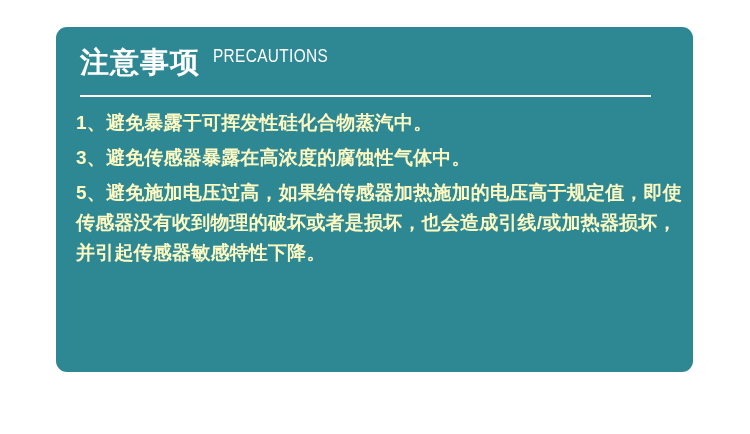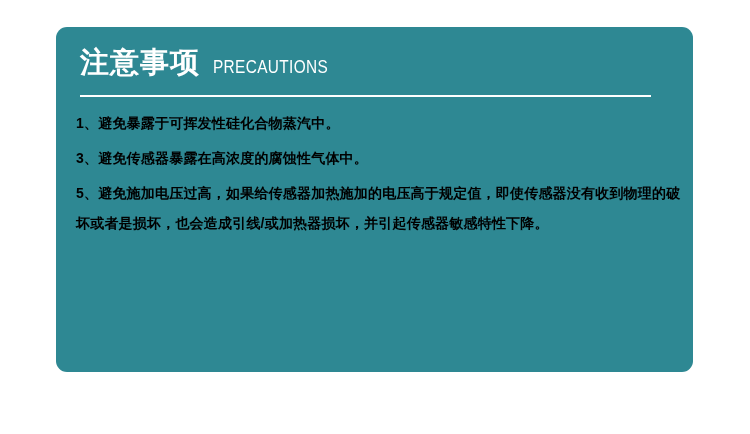--- a/index.html
+++ b/index.html
@@ -33,21 +33,20 @@
     box-sizing: border-box;
     overflow: hidden;
   }
 
   
   .panel-header {
     position: absolute;
     left: 24px;
     top: 21px;
     display: flex;
-    align-items: flex-end;
     gap: 13px;
   }
 
   .title-cn {
     color: #ffffff;
     font-size: 29px;
     font-weight: bold;
     line-height: 1;
     letter-spacing: 1px;
     white-space: nowrap;
@@ -76,22 +75,22 @@
 
   
   .precaution-list {
     position: absolute;
     left: 20px;
     top: 81px;
     width: 600px;
   }
 
   .precaution-item {
-    color: #000000;
-    font-size: 14px;
+    color: #fef9c3;
+    font-size: 19px;
     font-weight: bold;
     letter-spacing: 0.2px;
     line-height: 30px;
     margin-bottom: 5px;
     white-space: nowrap;
   }
 
   .precaution-item.wraps {
     white-space: normal;
     width: 615px;

